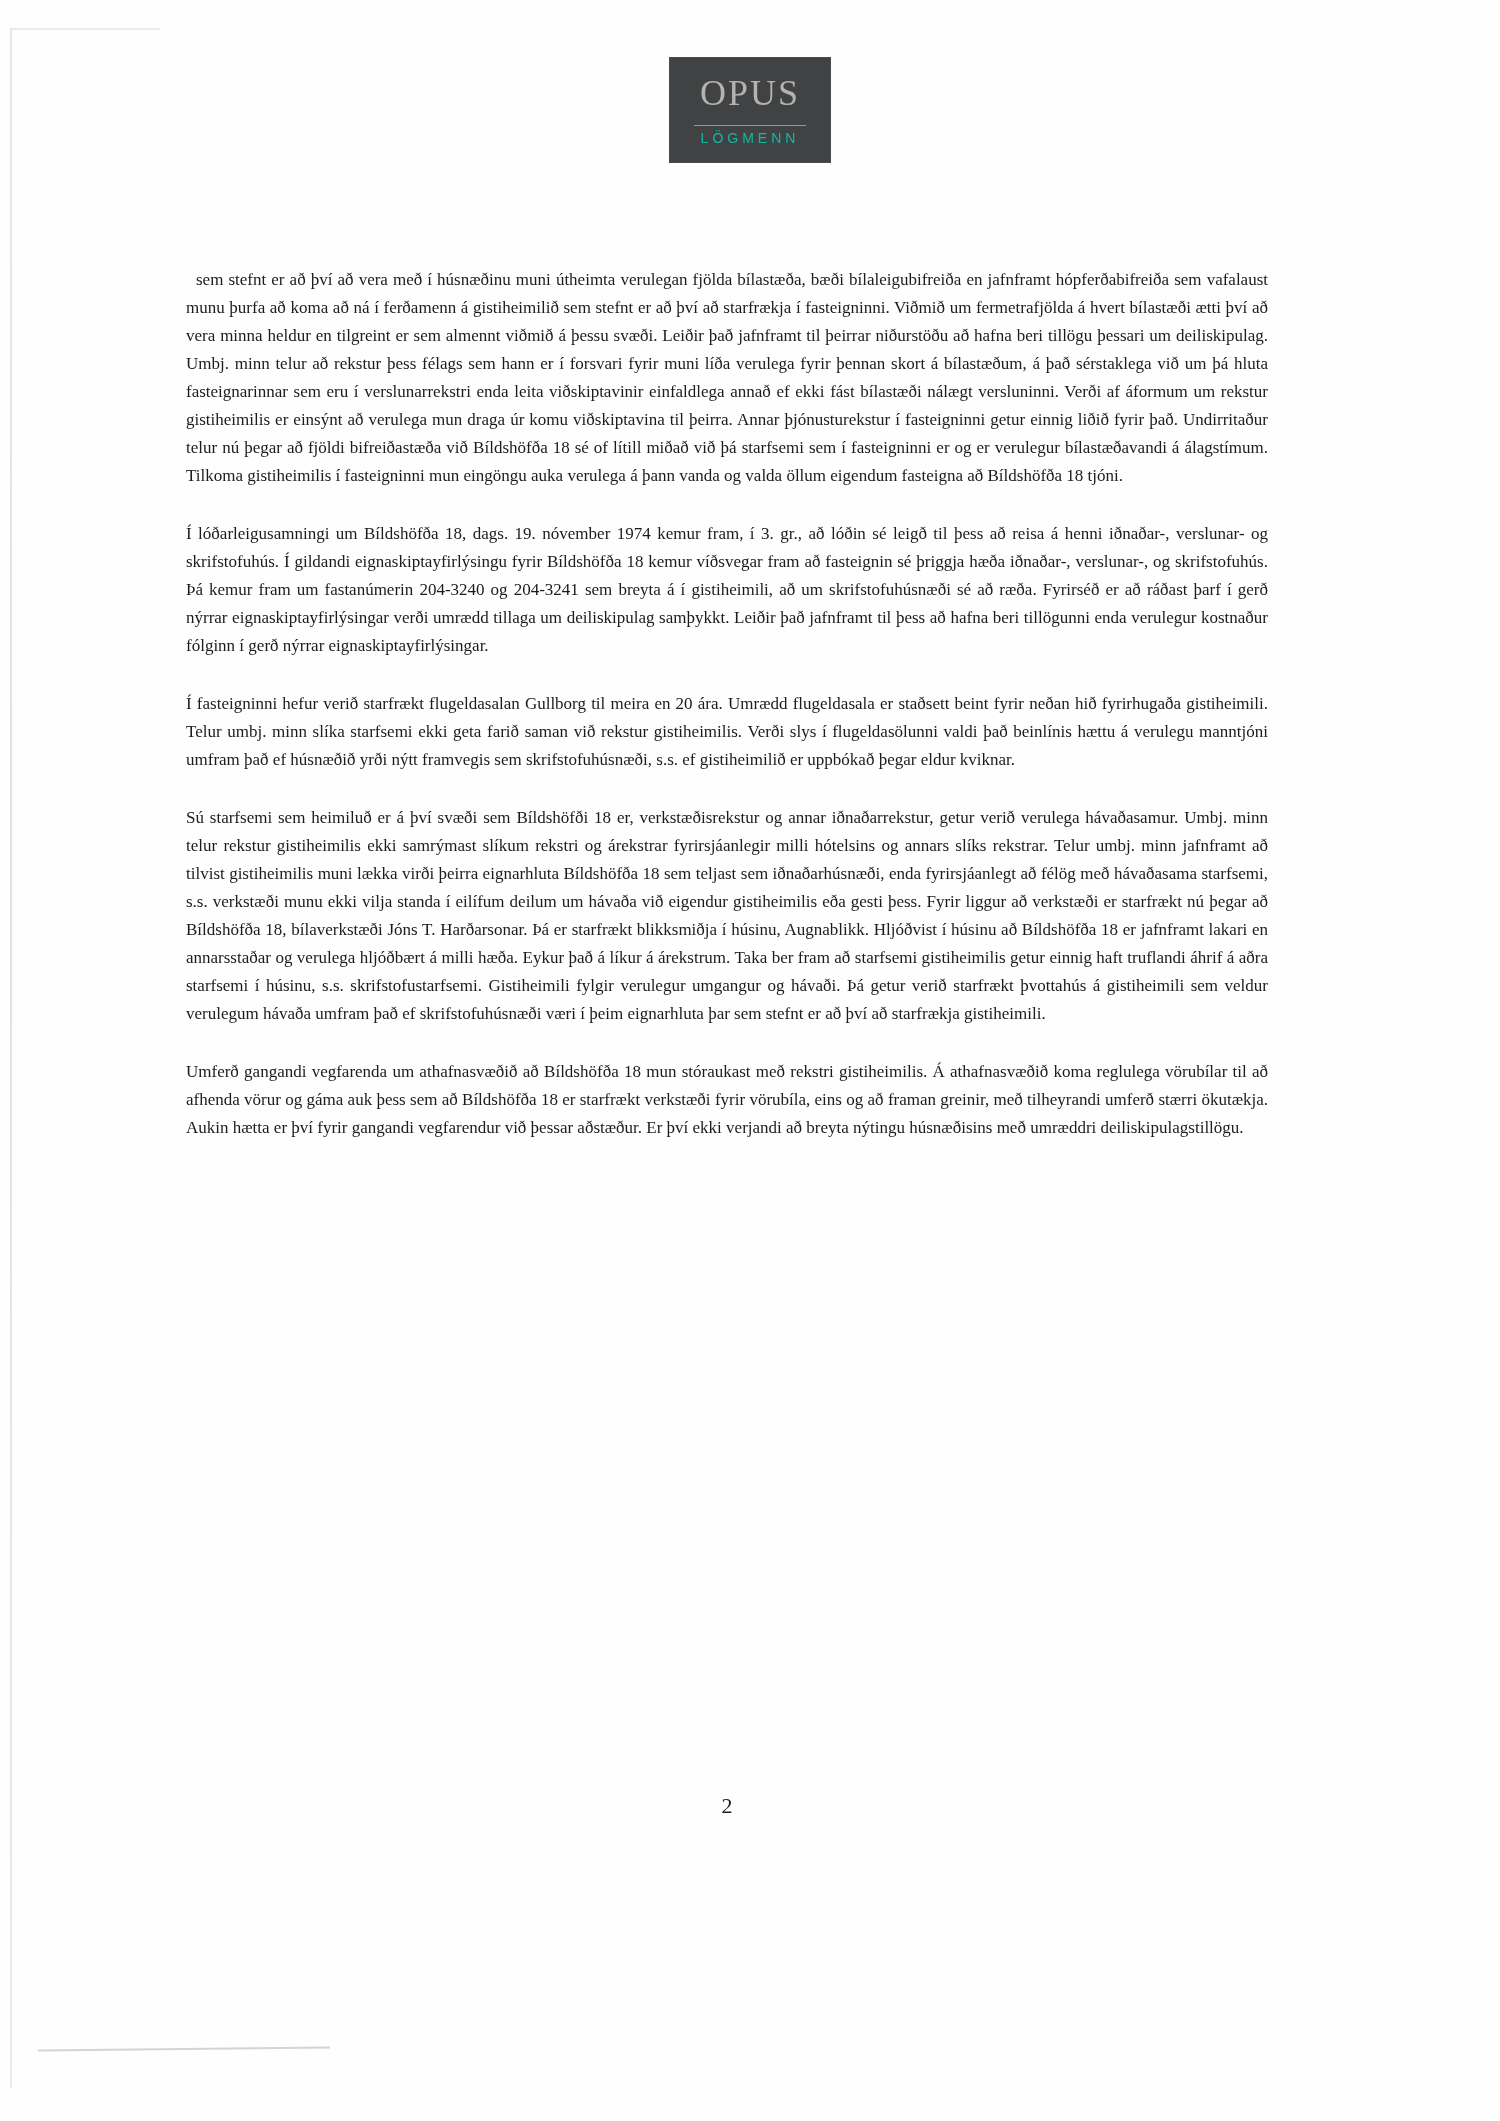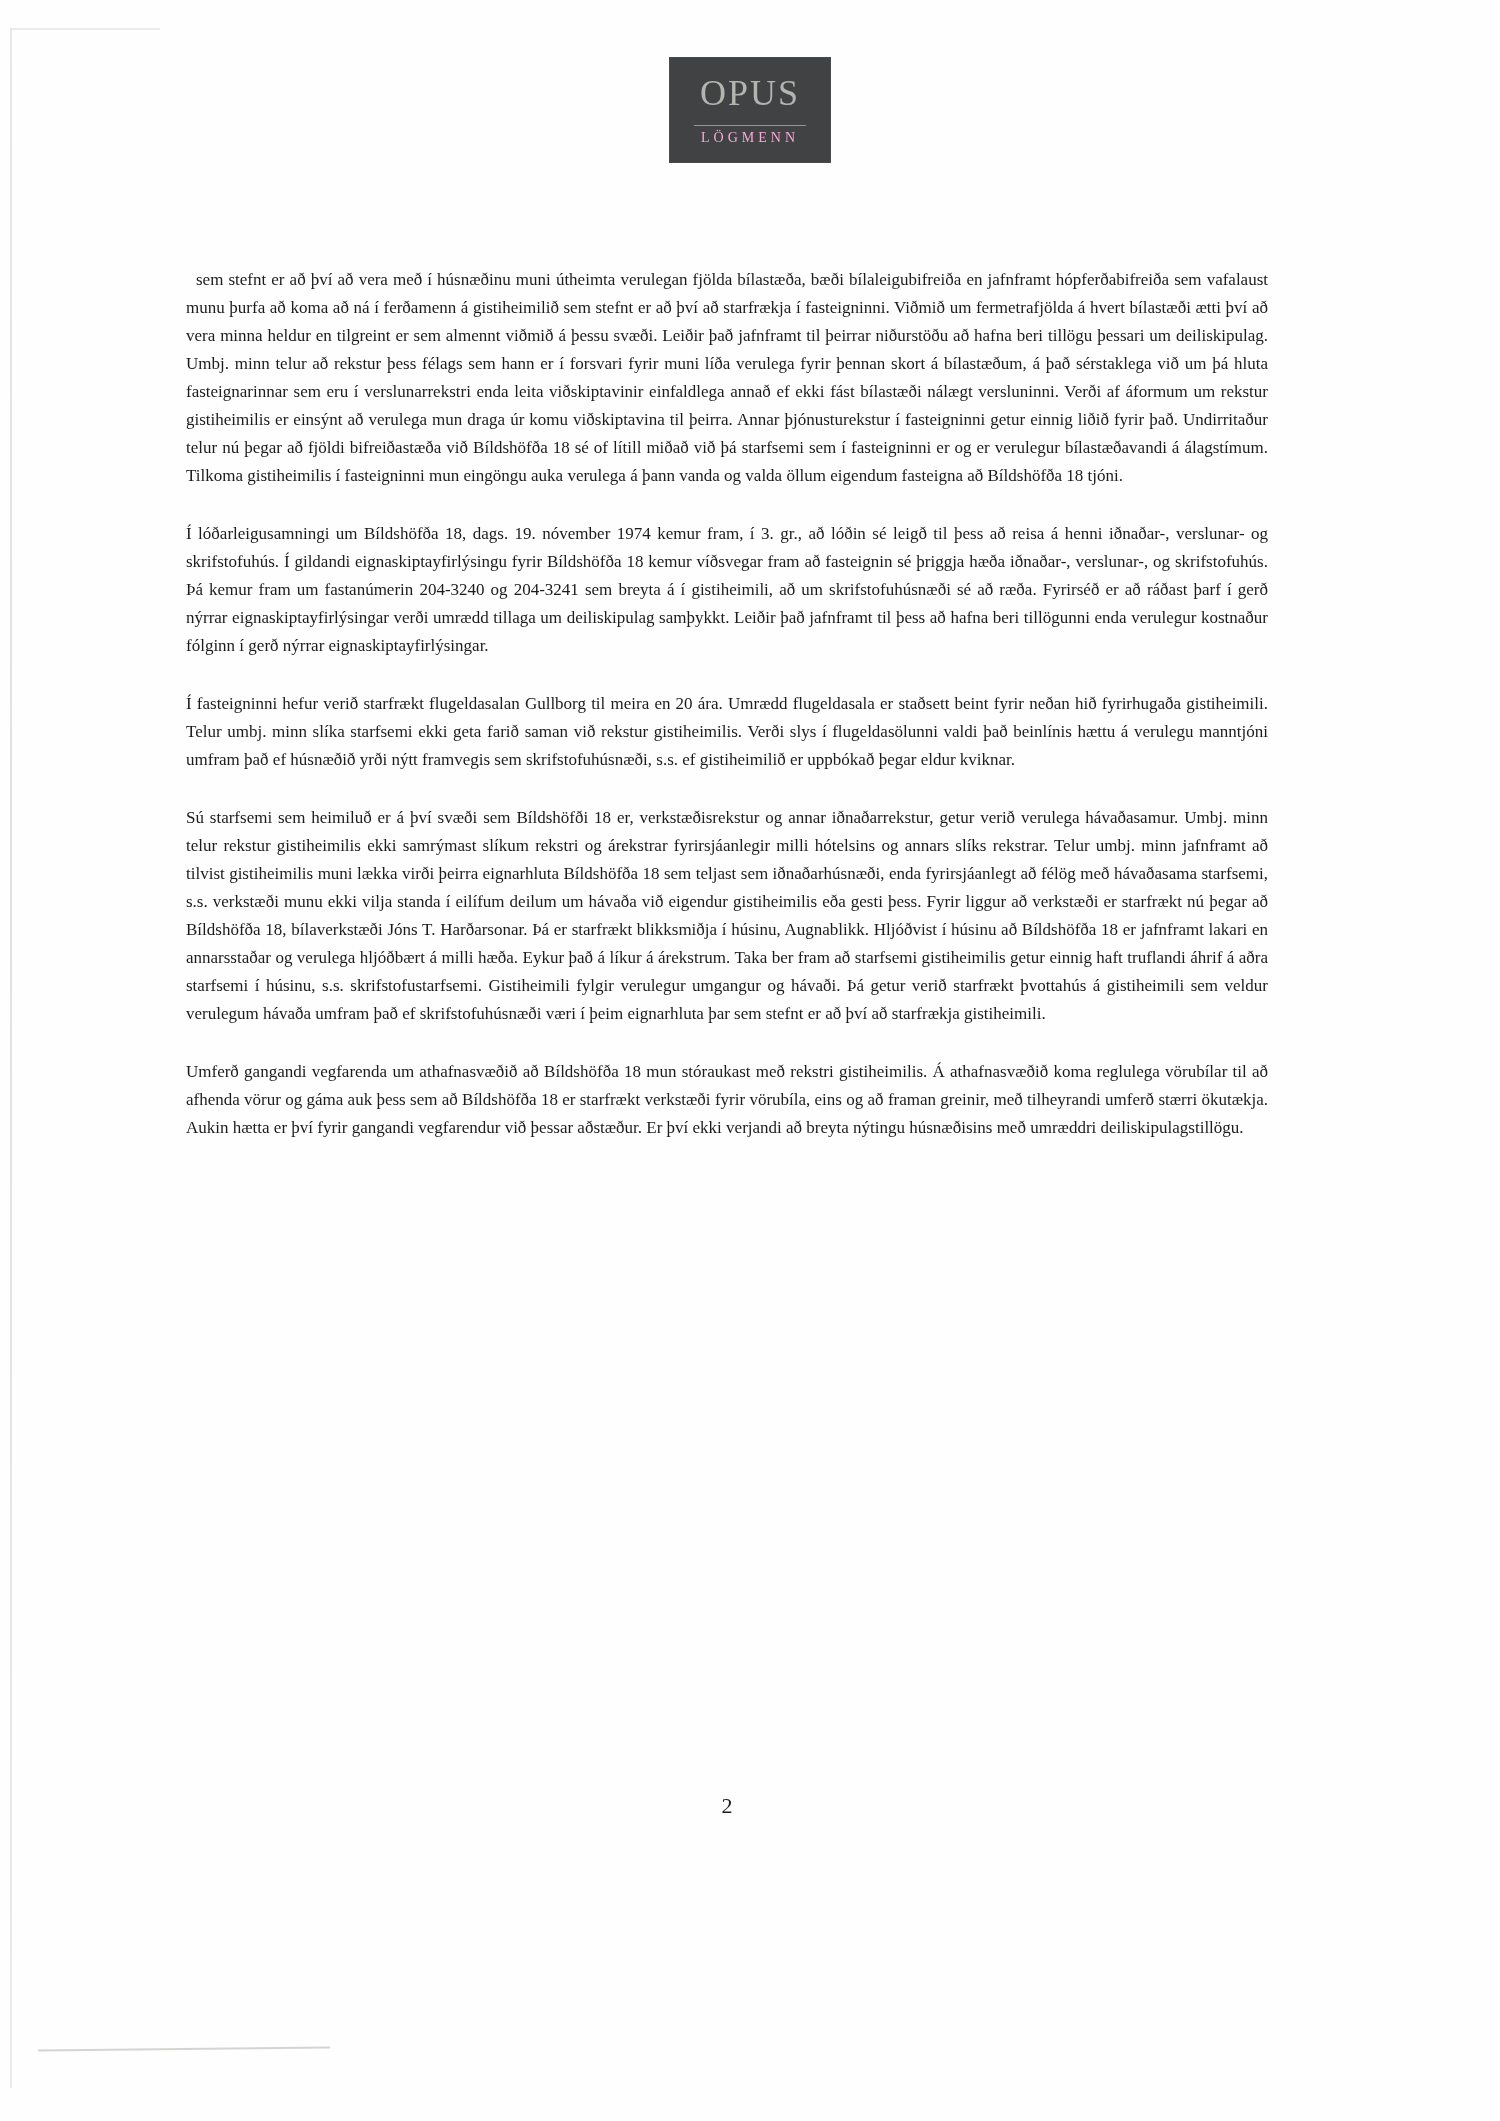--- a/index.html
+++ b/index.html
@@ -57,24 +57,24 @@
     color: #b3b3af;
     font-size: 36px;
     letter-spacing: 2px;
     line-height: 1;
     padding: 0 6px 14px 6px;
     border-bottom: 1.5px solid #97978f;
     font-family: "Liberation Serif", serif;
   }
   .logo-logmenn {
     margin-top: 4px;
-    color: #f9a8d4;
+    color: #14b8a6;
     font-size: 14px;
     letter-spacing: 4px;
-    font-family: Liberation Serif, serif;
+    font-family: Liberation Sans, sans-serif;
   }
   .content {
     position: absolute;
     top: 266px;
     left: 186px;
     width: 1082px;
     text-align: justify;
     font-size: 17px;
     line-height: 28px;
     color: #1b1b1d;

